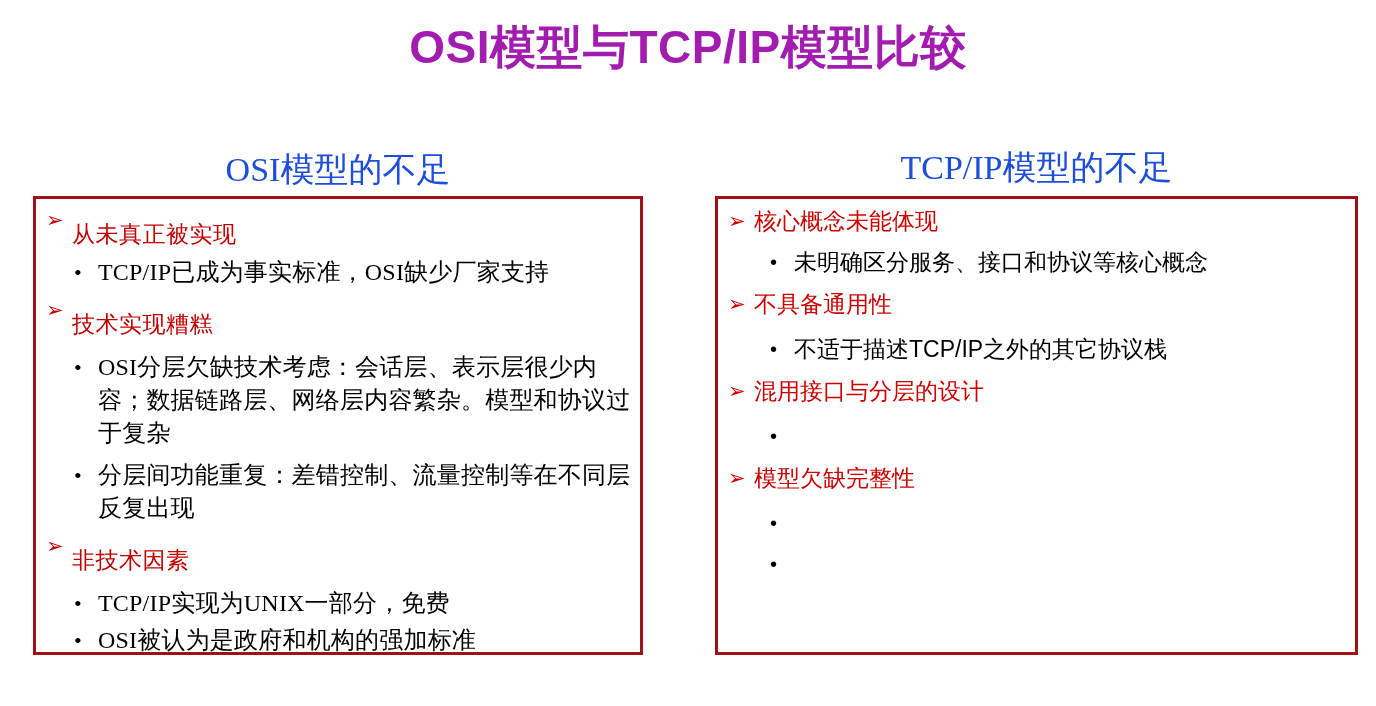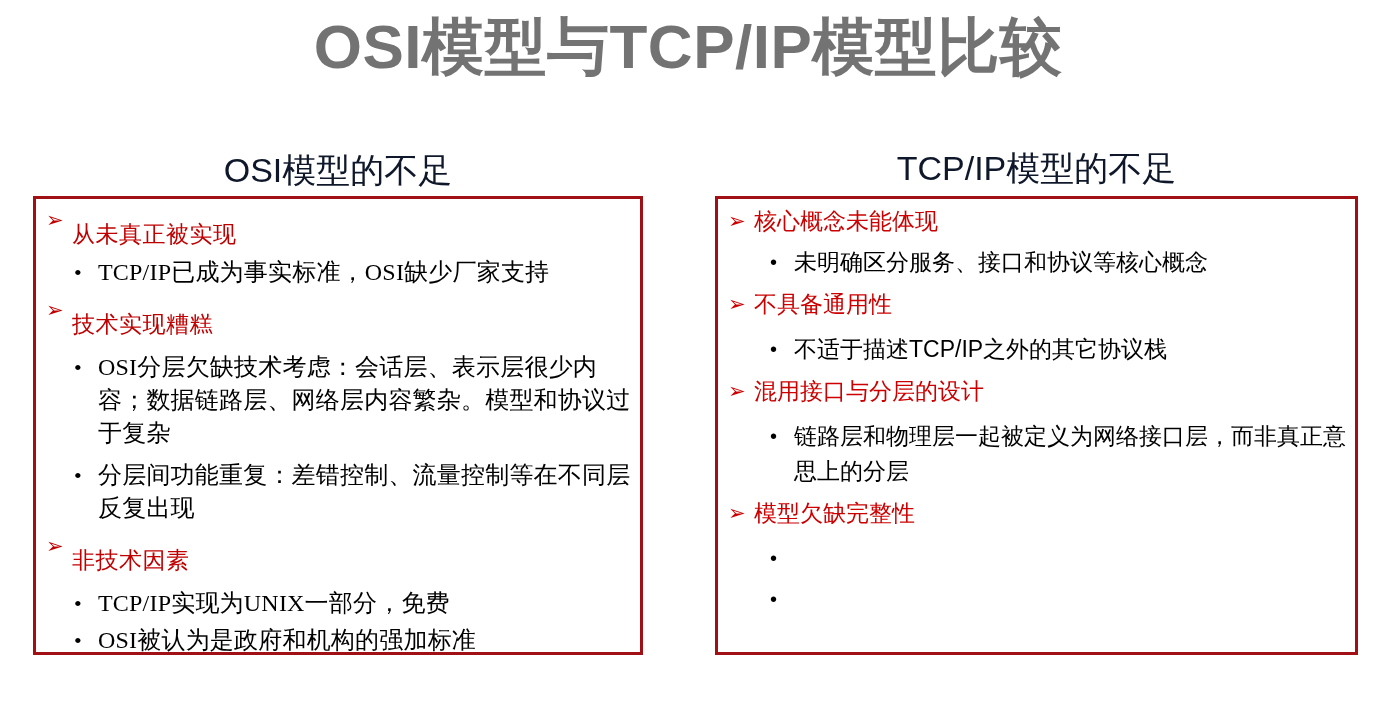--- a/index.html
+++ b/index.html
@@ -18,45 +18,45 @@
 
   
   #slide-title {
     position: absolute;
     left: 0;
     top: 18px;
     width: 1376px;
     text-align: center;
     font-family: "Liberation Sans", sans-serif;
     font-weight: bold;
-    font-size: 62px;
+    font-size: 46px;
     line-height: 58px;
     letter-spacing: 0.5px;
-    color: #737373;
+    color: #a21caf;
     white-space: nowrap;
   }
 
   
   .column {
     position: absolute;
     top: 0;
   }
   #column-osi  { left: 33px;  width: 610px; }
   #column-tcpip{ left: 715px; width: 643px; }
 
   .column-heading {
     position: absolute;
     top: 148px;
     width: 100%;
     text-align: center;
-    font-family: Liberation Sans, sans-serif;
+    font-family: Liberation Serif, serif;
     font-weight: normal;
     font-size: 34px;
     line-height: 44px;
-    color: #0f172a;
+    color: #1d4ed8;
     white-space: nowrap;
   }
   #column-osi   .column-heading { top: 148px; }
   #column-tcpip .column-heading { top: 146px; }
 
   .content-box {
     position: absolute;
     top: 196px;
     left: 0;
     width: 100%;
@@ -243,21 +243,20 @@
       </div>
       <div class="gap-sm"></div>
 
       <div class="lvl1">
         <span class="arrow">➢</span>
         <span class="txt">混用接口与分层的设计</span>
       </div>
       <div class="gap-md"></div>
       <div class="lvl2">
         <span class="dot">•</span>
-        <span class="txt">链路层和物理层一起被定义为网络接口层，而非真正意思上的分层</span>
       </div>
       <div class="gap-sm"></div>
 
       <div class="lvl1">
         <span class="arrow">➢</span>
         <span class="txt">模型欠缺完整性</span>
       </div>
       <div class="gap-md"></div>
       <div class="lvl2">
         <span class="dot">•</span>

